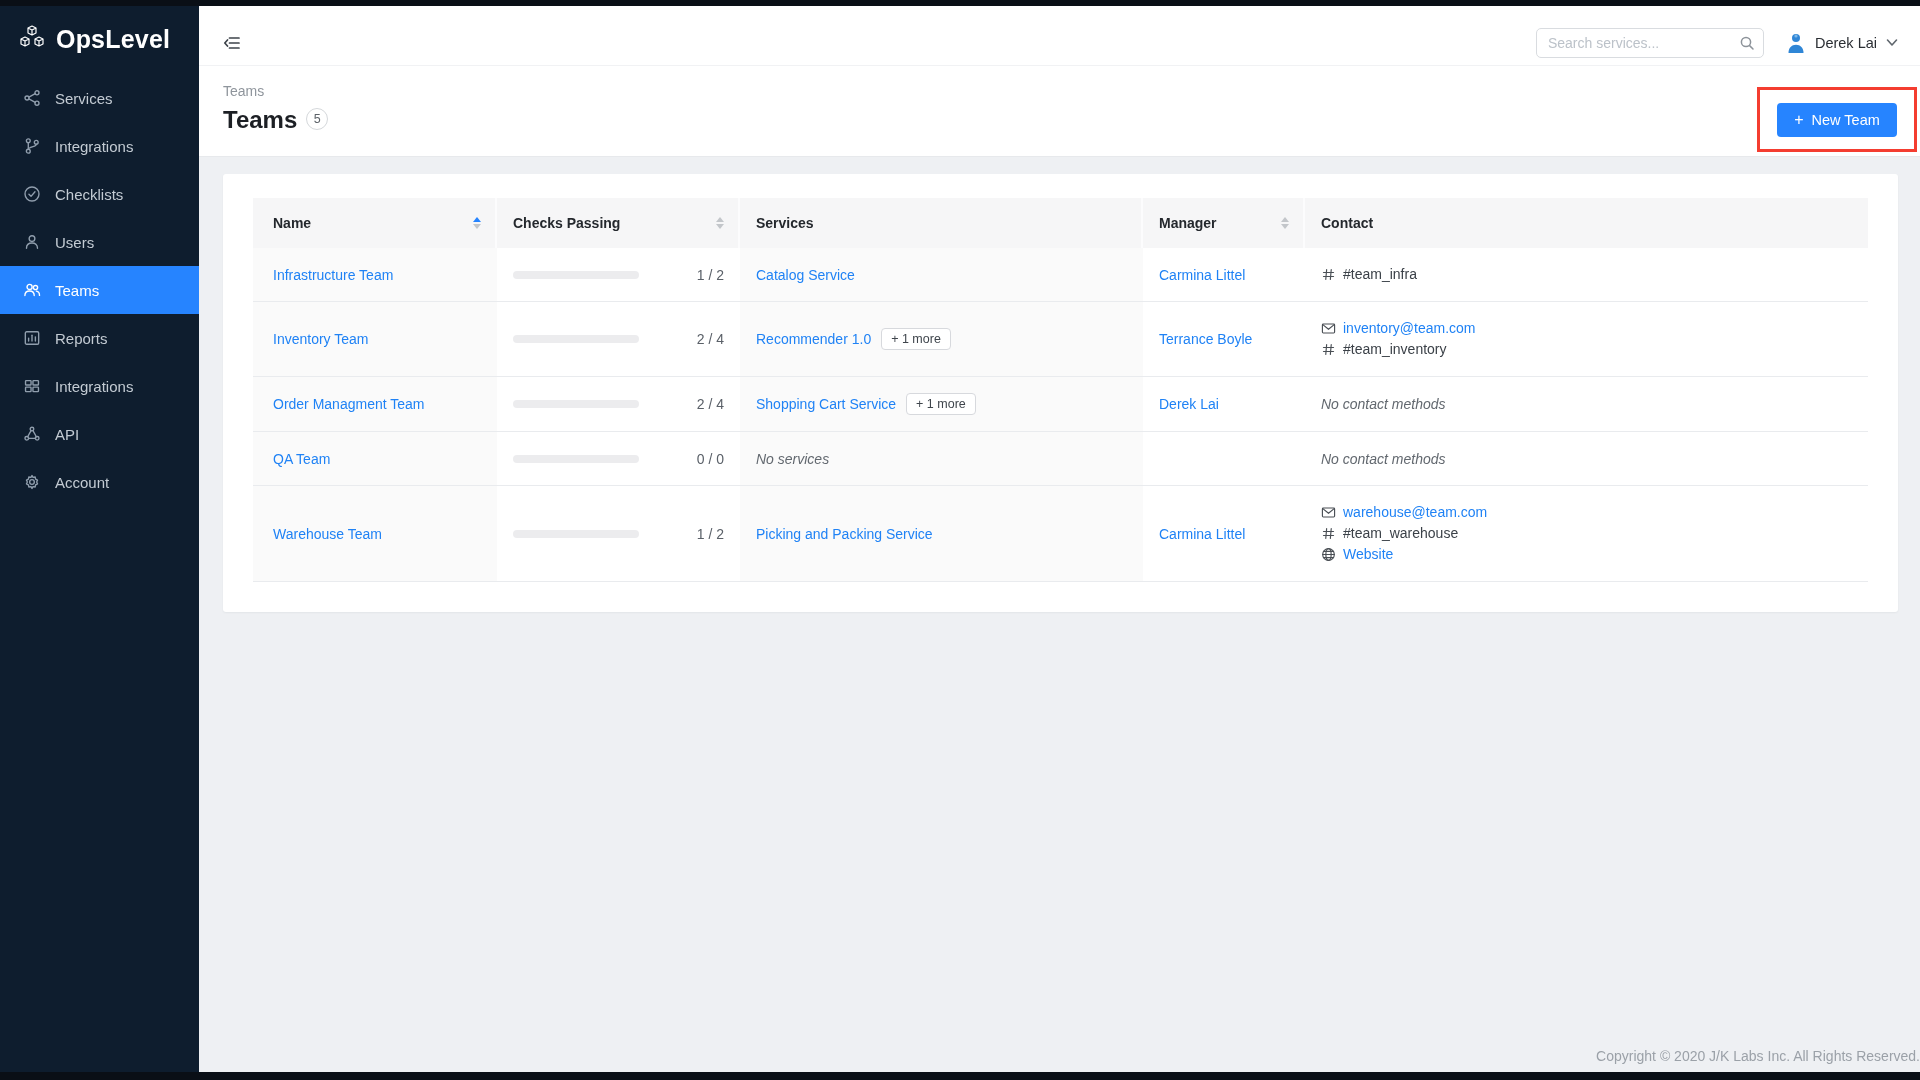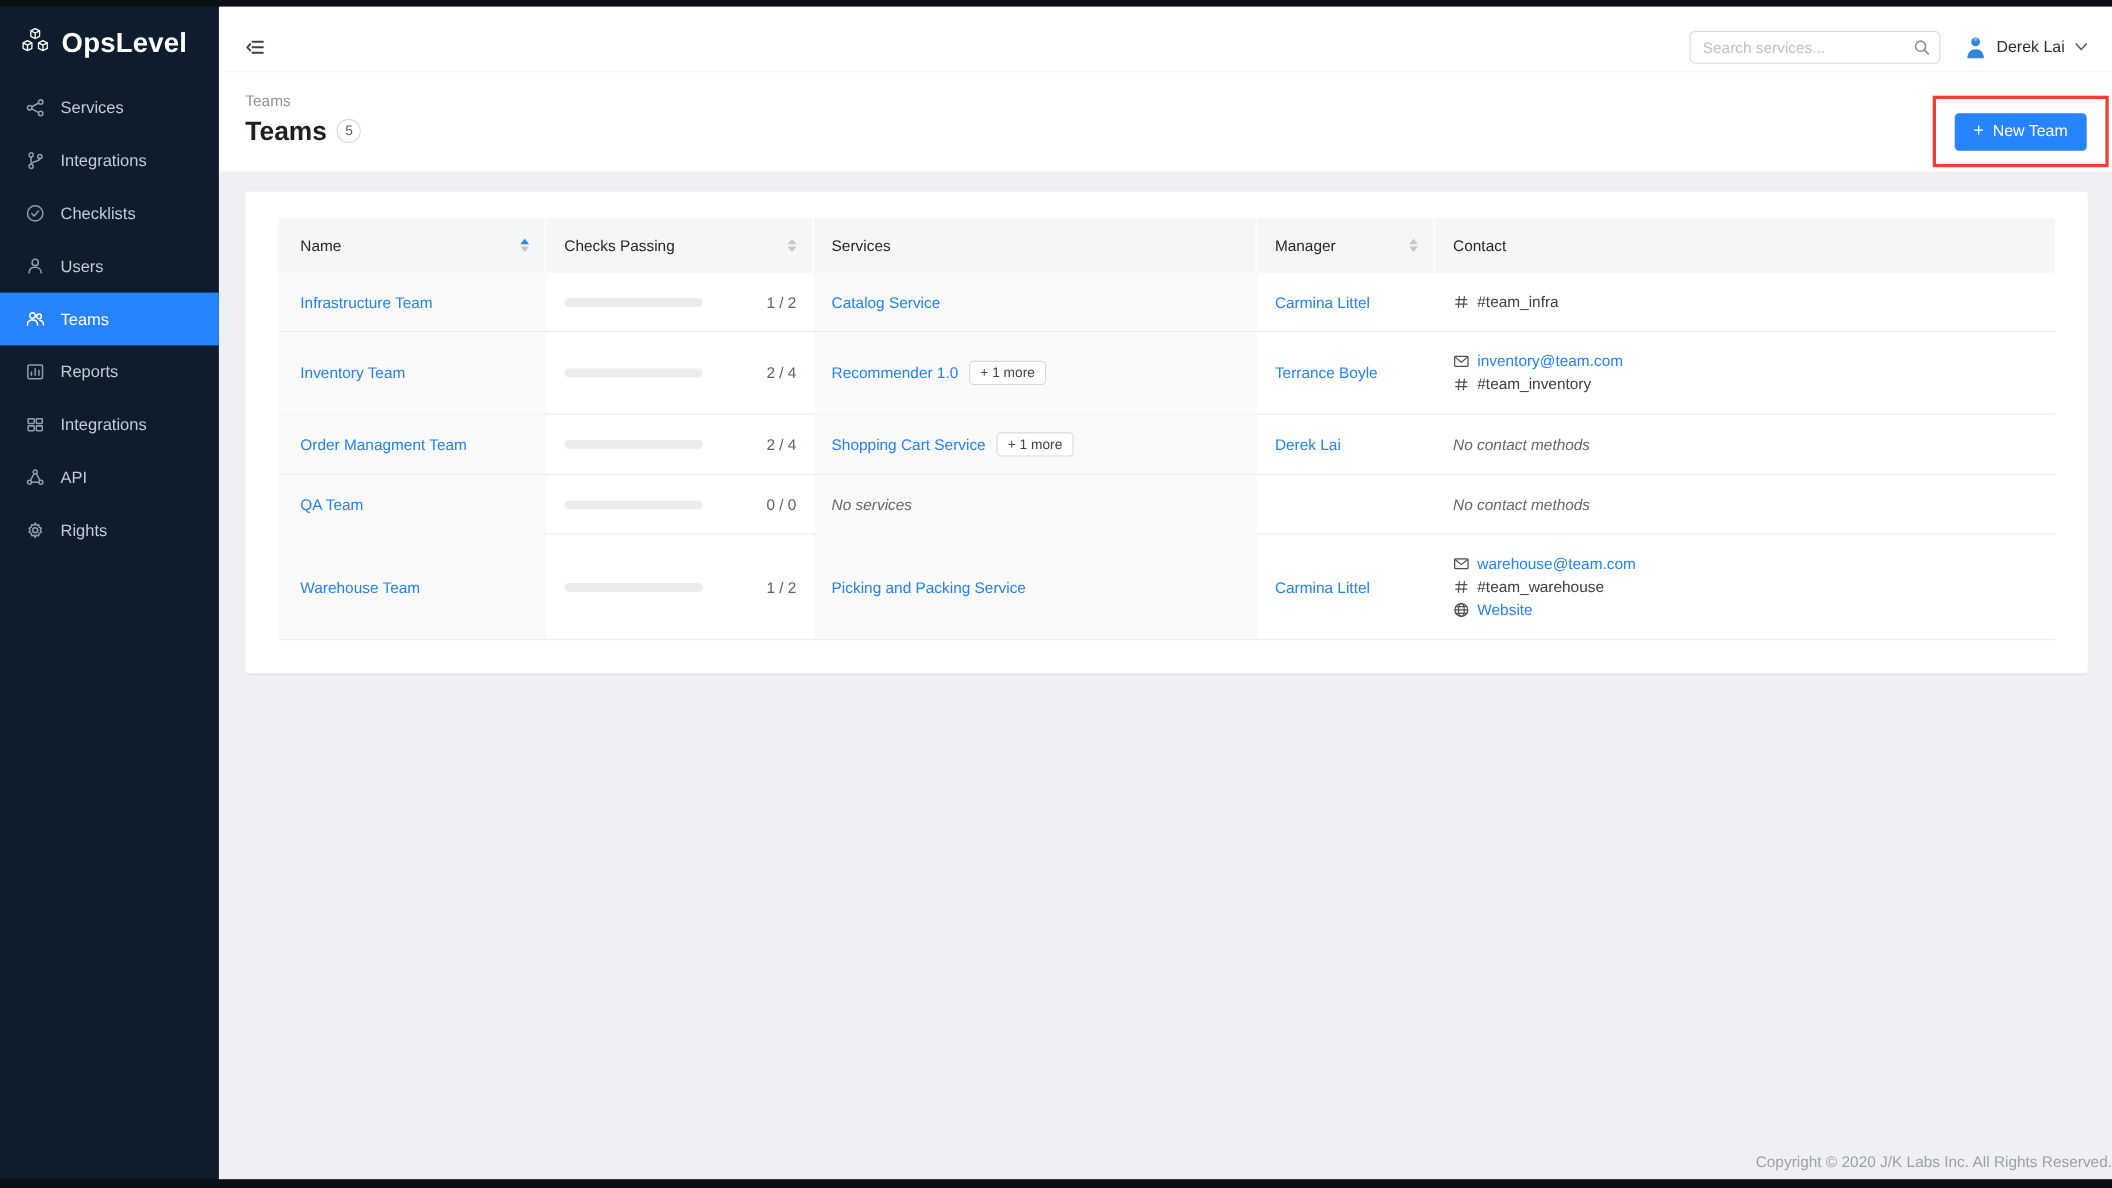--- a/index.html
+++ b/index.html
@@ -56,21 +56,21 @@
     font-size:14.5px;font-family:inherit;display:flex;align-items:center;justify-content:center;gap:8px;cursor:pointer;}
   .new-team-btn .plus{font-size:16px;font-weight:400;line-height:1;}
 
   
   .content{flex:1;background:#eef0f3;position:relative;}
   .card{margin:17px 22px 0 24px;height:438px;background:#fff;border-radius:3px;
     box-shadow:0 1px 2px rgba(20,30,40,.05);padding:24px 30px 0 30px;}
   .table{width:100%;border-bottom:1px solid #e9ebee;}
   .thead,.trow{display:grid;grid-template-columns:244px 243px 403px 162px 1fr;}
   .th{background:#f6f6f7;height:50px;display:flex;align-items:center;
-    font-size:14px;font-weight:400;color:#24282d;padding:0 14px 0 16px;border-right:2px solid #fcfcfd;}
+    font-size:14px;font-weight:700;color:#24282d;padding:0 14px 0 16px;border-right:2px solid #fcfcfd;}
   .th:first-child{padding-left:20px;}
   .th:last-child{border-right:none;}
   .th .sorter{margin-left:auto;display:flex;flex-direction:column;gap:2px;}
   .caret-up{width:0;height:0;border-left:4px solid transparent;border-right:4px solid transparent;border-bottom:5px solid #c3c6ca;}
   .caret-down{width:0;height:0;border-left:4px solid transparent;border-right:4px solid transparent;border-top:5px solid #c3c6ca;}
   .caret-up.on{border-bottom-color:var(--accent);}
   .trow{border-top:1px solid #e9ebee;}
   .trow:first-of-type{border-top:none;}
   .td{display:flex;align-items:center;padding:16px 14px 16px 16px;min-height:53px;font-size:14px;color:#34383d;}
   .td.col-name{background:#fafafa;padding-left:20px;}
@@ -191,21 +191,21 @@
         </span>
         <span>API</span>
       </div>
       <div class="nav-item">
         <span class="nav-icon">
           <svg width="18" height="18" viewBox="0 0 17 17" fill="none" stroke="currentColor" stroke-width="1.3" stroke-linecap="round" stroke-linejoin="round">
             <circle cx="8.5" cy="8.5" r="2.2"></circle>
             <path d="M8.5,2.4 l1,1.8 2-0.4 0.4,2 1.8,1 -0.8,1.7 0.8,1.7 -1.8,1 -0.4,2 -2,-0.4 -1,1.8 -1,-1.8 -2,0.4 -0.4,-2 -1.8,-1 0.8,-1.7 -0.8,-1.7 1.8,-1 0.4,-2 2,0.4 Z"></path>
           </svg>
         </span>
-        <span>Rights</span>
+        <span>Account</span>
       </div>
     </div>
 </div>
 
 <div class="main">
 
   <div class="topbar">
     <span class="fold-icon">
       <svg width="18" height="18" viewBox="0 0 18 18" fill="none" stroke="currentColor" stroke-width="1.7" stroke-linecap="round" stroke-linejoin="round">
         <line x1="6.5" y1="4" x2="16" y2="4"></line>

